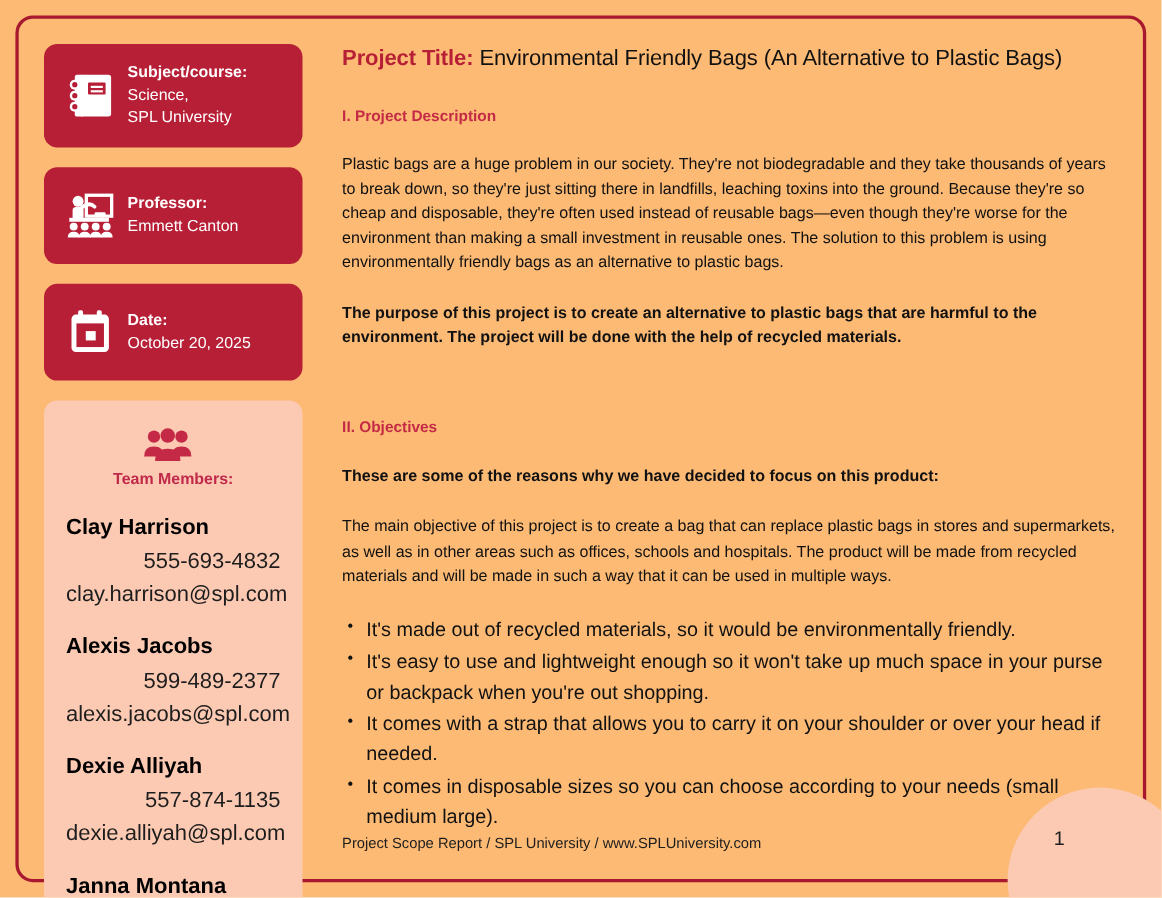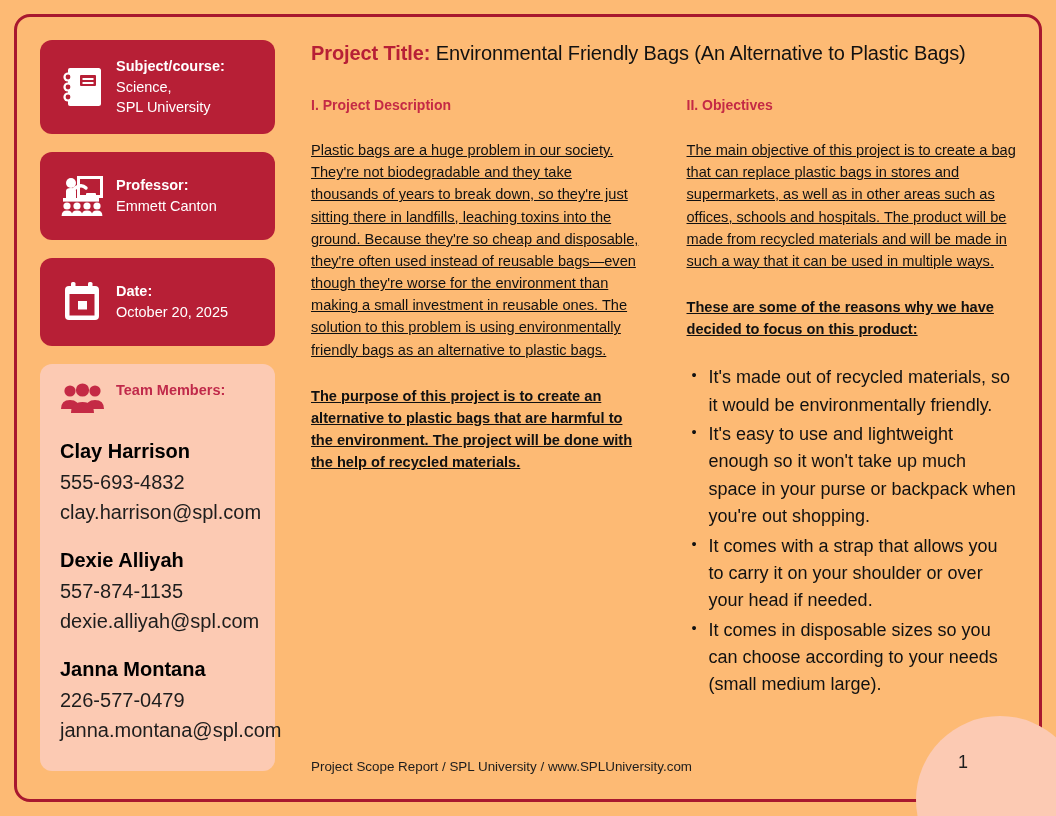--- a/index.html
+++ b/index.html
@@ -86,22 +86,23 @@
 
   
   .team-card {
     background: #FCCAB3;
     border-radius: 12px;
     padding: 18px 20px 26px 20px;
     box-sizing: border-box;
   }
   .team-head {
     display: flex;
-    align-items: flex-start;
+    align-items: center;
     margin-bottom: 20px;
+    flex-direction: column;
   }
   .team-head .icon-wrap {
     flex: 0 0 46px;
     width: 46px;
     height: 34px;
     display: flex;
     align-items: center;
     justify-content: center;
     margin-right: 10px;
   }
@@ -119,20 +120,21 @@
   .member:last-child { margin-bottom: 0; }
   .member-name {
     font-weight: bold;
     display: block;
     color: #000000;
     margin-bottom: 1px;
   }
   .member-phone, .member-email {
     display: block;
     color: #1d1d1d;
+    text-align: right;
   }
 
   
   .main {
     flex: 1 1 auto;
     margin-left: 36px;
     position: relative;
     height: 100%;
   }
 
@@ -145,39 +147,39 @@
   }
   .doc-title .title-label {
     color: #B71F36;
     font-weight: bold;
   }
   .doc-title .title-main { font-weight: normal; }
 
   .columns {
     display: flex;
     gap: 46px;
+    flex-direction: column;
   }
   .col {
     flex: 1 1 0;
     min-width: 0;
   }
 
   .section-heading {
     color: #C42A45;
     font-weight: bold;
     font-size: 14px;
     margin: 0 0 26px 0;
   }
 
   .body-text {
     font-size: 14.6px;
     line-height: 1.52;
     color: #111111;
     margin: 0 0 24px 0;
-    text-decoration: underline;
   }
   .body-text.bold { font-weight: bold; }
   .body-text:last-child { margin-bottom: 16px; }
 
   ul.bullets {
     margin: 0;
     padding-left: 22px;
     list-style: none;
   }
   ul.bullets li {
@@ -316,20 +318,25 @@
           </span>
           <span class="team-title">Team Members:</span>
         </div>
 
         <div class="member">
           <span class="member-name">Clay Harrison</span>
           <span class="member-phone">555-693-4832</span>
           <span class="member-email">clay.harrison@spl.com</span>
         </div>
         <div class="member">
+          <span class="member-name">Alexis Jacobs</span>
+          <span class="member-phone">599-489-2377</span>
+          <span class="member-email">alexis.jacobs@spl.com</span>
+        </div>
+        <div class="member">
           <span class="member-name">Dexie Alliyah</span>
           <span class="member-phone">557-874-1135</span>
           <span class="member-email">dexie.alliyah@spl.com</span>
         </div>
         <div class="member">
           <span class="member-name">Janna Montana</span>
           <span class="member-phone">226-577-0479</span>
           <span class="member-email">janna.montana@spl.com</span>
         </div>
       </div>
@@ -342,22 +349,22 @@
       <div class="columns">
 
         <section class="col">
           <h2 class="section-heading">I. Project Description</h2>
           <p class="body-text">Plastic bags are a huge problem in our society. They're not biodegradable and they take thousands of years to break down, so they're just sitting there in landfills, leaching toxins into the ground. Because they're so cheap and disposable, they're often used instead of reusable bags—even though they're worse for the environment than making a small investment in reusable ones. The solution to this problem is using environmentally friendly bags as an alternative to plastic bags.</p>
           <p class="body-text bold">The purpose of this project is to create an alternative to plastic bags that are harmful to the environment. The project will be done with the help of recycled materials.</p>
         </section>
 
         <section class="col">
           <h2 class="section-heading">II. Objectives</h2>
+          <p class="body-text bold">These are some of the reasons why we have decided to focus on this product:</p>
           <p class="body-text">The main objective of this project is to create a bag that can replace plastic bags in stores and supermarkets, as well as in other areas such as offices, schools and hospitals. The product will be made from recycled materials and will be made in such a way that it can be used in multiple ways.</p>
-          <p class="body-text bold">These are some of the reasons why we have decided to focus on this product:</p>
           <ul class="bullets">
             <li>It's made out of recycled materials, so it would be environmentally friendly.</li>
             <li>It's easy to use and lightweight enough so it won't take up much space in your purse or backpack when you're out shopping.</li>
             <li>It comes with a strap that allows you to carry it on your shoulder or over your head if needed.</li>
             <li>It comes in disposable sizes so you can choose according to your needs (small medium large).</li>
           </ul>
         </section>
       </div>
 
       <div class="footer">Project Scope Report / SPL University / www.SPLUniversity.com</div>

